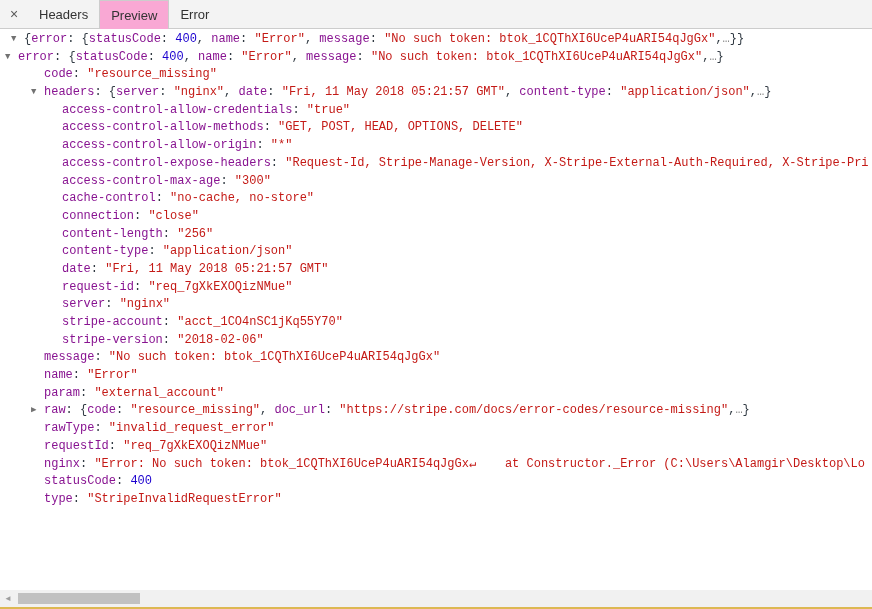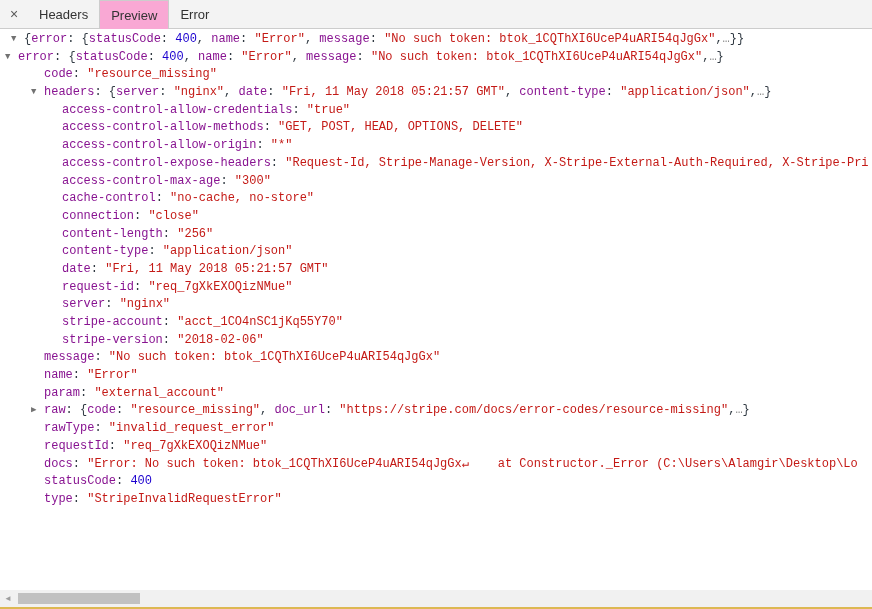--- a/index.html
+++ b/index.html
@@ -106,21 +106,21 @@
       <div class="row lvl3"><span class="seg-k">request-id</span><span class="seg-p">: </span><span class="seg-s">"req_7gXkEXOQizNMue"</span></div>
       <div class="row lvl3"><span class="seg-k">server</span><span class="seg-p">: </span><span class="seg-s">"nginx"</span></div>
       <div class="row lvl3"><span class="seg-k">stripe-account</span><span class="seg-p">: </span><span class="seg-s">"acct_1CO4nSC1jKq55Y70"</span></div>
       <div class="row lvl3"><span class="seg-k">stripe-version</span><span class="seg-p">: </span><span class="seg-s">"2018-02-06"</span></div>
       <div class="row lvl2"><span class="seg-k">message</span><span class="seg-p">: </span><span class="seg-s">"No such token: btok_1CQThXI6UceP4uARI54qJgGx"</span></div>
       <div class="row lvl2"><span class="seg-k">name</span><span class="seg-p">: </span><span class="seg-s">"Error"</span></div>
       <div class="row lvl2"><span class="seg-k">param</span><span class="seg-p">: </span><span class="seg-s">"external_account"</span></div>
       <div class="row lvl2"><span class="arrow">▶</span><span class="seg-k">raw</span><span class="seg-p">: {</span><span class="seg-k">code</span><span class="seg-p">: </span><span class="seg-s">"resource_missing"</span><span class="seg-p">, </span><span class="seg-k">doc_url</span><span class="seg-p">: </span><span class="seg-s">"https://stripe.com/docs/error-codes/resource-missing"</span><span class="seg-p">,</span><span class="seg-e">…</span><span class="seg-p">}</span></div>
       <div class="row lvl2"><span class="seg-k">rawType</span><span class="seg-p">: </span><span class="seg-s">"invalid_request_error"</span></div>
       <div class="row lvl2"><span class="seg-k">requestId</span><span class="seg-p">: </span><span class="seg-s">"req_7gXkEXOQizNMue"</span></div>
-      <div class="row lvl2"><span class="seg-k">docs</span><span class="seg-p">: </span><span class="seg-s">"Error: No such token: btok_1CQThXI6UceP4uARI54qJgGx↵    at Constructor._Error (C:\Users\Alamgir\Desktop\Lo</span></div>
+      <div class="row lvl2"><span class="seg-k">nginx</span><span class="seg-p">: </span><span class="seg-s">"Error: No such token: btok_1CQThXI6UceP4uARI54qJgGx↵    at Constructor._Error (C:\Users\Alamgir\Desktop\Lo</span></div>
       <div class="row lvl2"><span class="seg-k">statusCode</span><span class="seg-p">: </span><span class="seg-n">400</span></div>
       <div class="row lvl2"><span class="seg-k">type</span><span class="seg-p">: </span><span class="seg-s">"StripeInvalidRequestError"</span></div>
     </div>
 
   <div class="hscroll">
     <span class="larrow">◄</span>
     <span class="thumb"></span>
   </div>
 
   <div class="bottom-line"></div>

